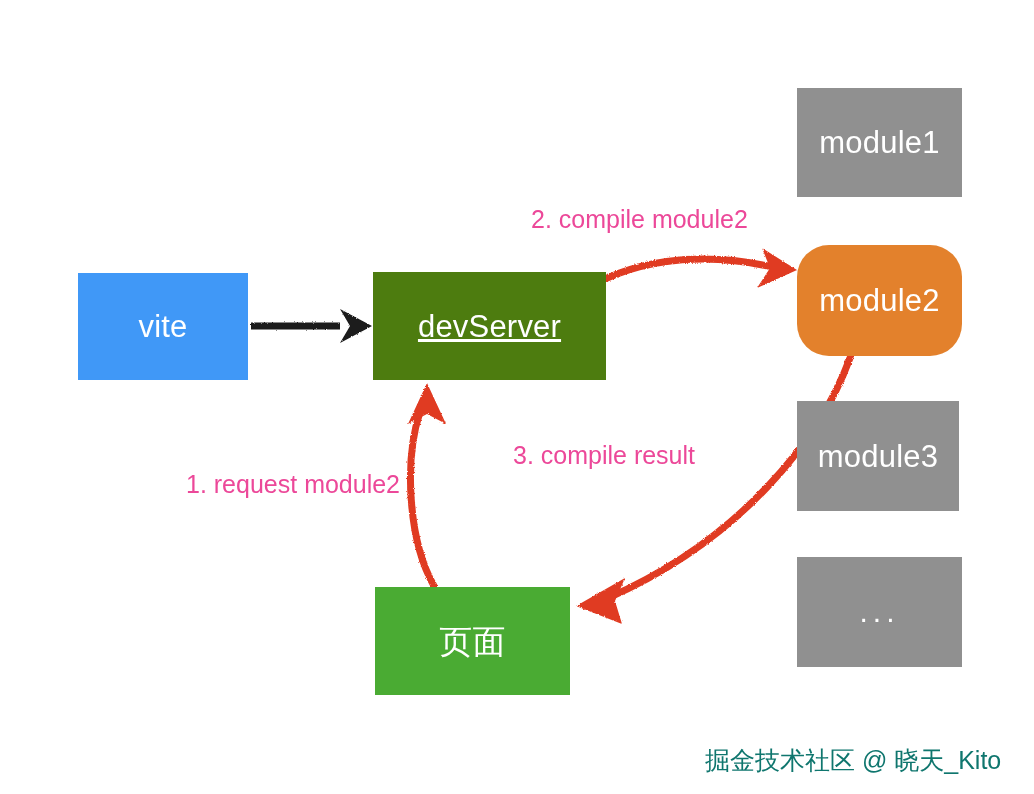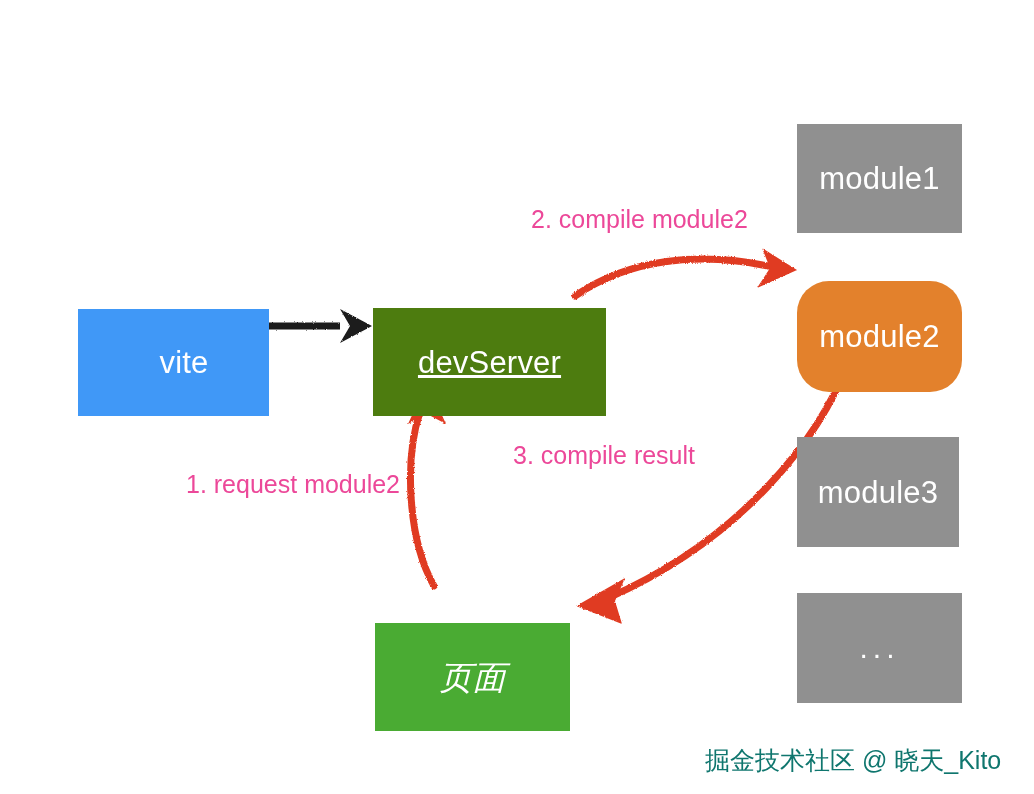--- a/index.html
+++ b/index.html
@@ -28,25 +28,23 @@
     position: absolute;
     display: flex;
     align-items: center;
     justify-content: center;
     color: #ffffff;
     font-size: 31px;
     font-weight: 400;
     letter-spacing: 0.2px;
     line-height: 1;
     user-select: none;
-    margin-top: 36px;
   }
   .node-cn {
     font-size: 33px;
-    font-style: italic;
   }
   .node-dots {
     font-size: 30px;
     letter-spacing: 5px;
   }
   .edge-label {
     position: absolute;
     color: #ec4899;
     font-size: 25px;
     font-weight: 400;
@@ -94,21 +92,21 @@
       <path d="M 850 358 C 820 440, 740 540, 608 598" stroke="#e03a22" stroke-width="7" fill="none" stroke-linecap="round"></path>
       <path d="M 625 578 L 576 606 L 622 624 L 615 601 Z" fill="#e03a22"></path>
     </g>
 
     <g filter="url(#rough)">
       <path d="M 434 586 C 408 540, 404 460, 420 412" stroke="#e03a22" stroke-width="7" fill="none" stroke-linecap="round"></path>
       <path d="M 408 424 L 427 383 L 446 424 L 427 414 Z" fill="#e03a22"></path>
     </g>
   </svg>
 
-  <div class="node" style="left:78px; top:273px; width:170px; height:107px; background:#4098f7;padding-left:21px;">
+  <div class="node" style="left:78px; top:273px; width:170px; height:107px; background:#4098f7;">
     <span>vite</span>
   </div>
 
   <div class="node" style="left:373px; top:272px; width:233px; height:108px; background:#4d7c0f;text-decoration:underline;">
     <span>devServer</span>
   </div>
 
   <div class="node node-cn" style="left:375px; top:587px; width:195px; height:108px; background:#4aab33;">
     <span>页面</span>
   </div>

